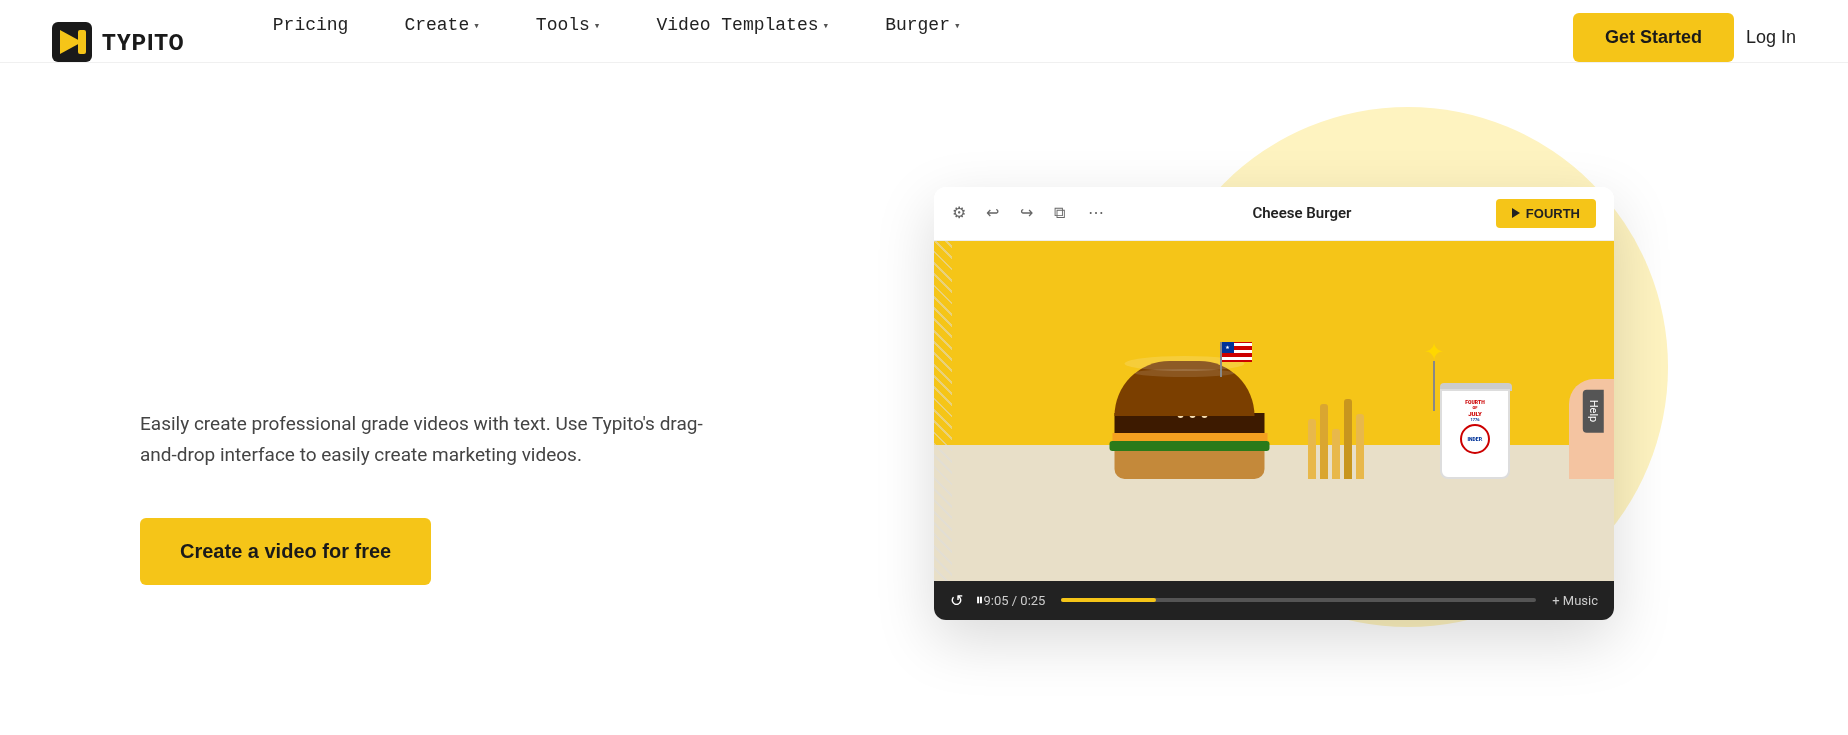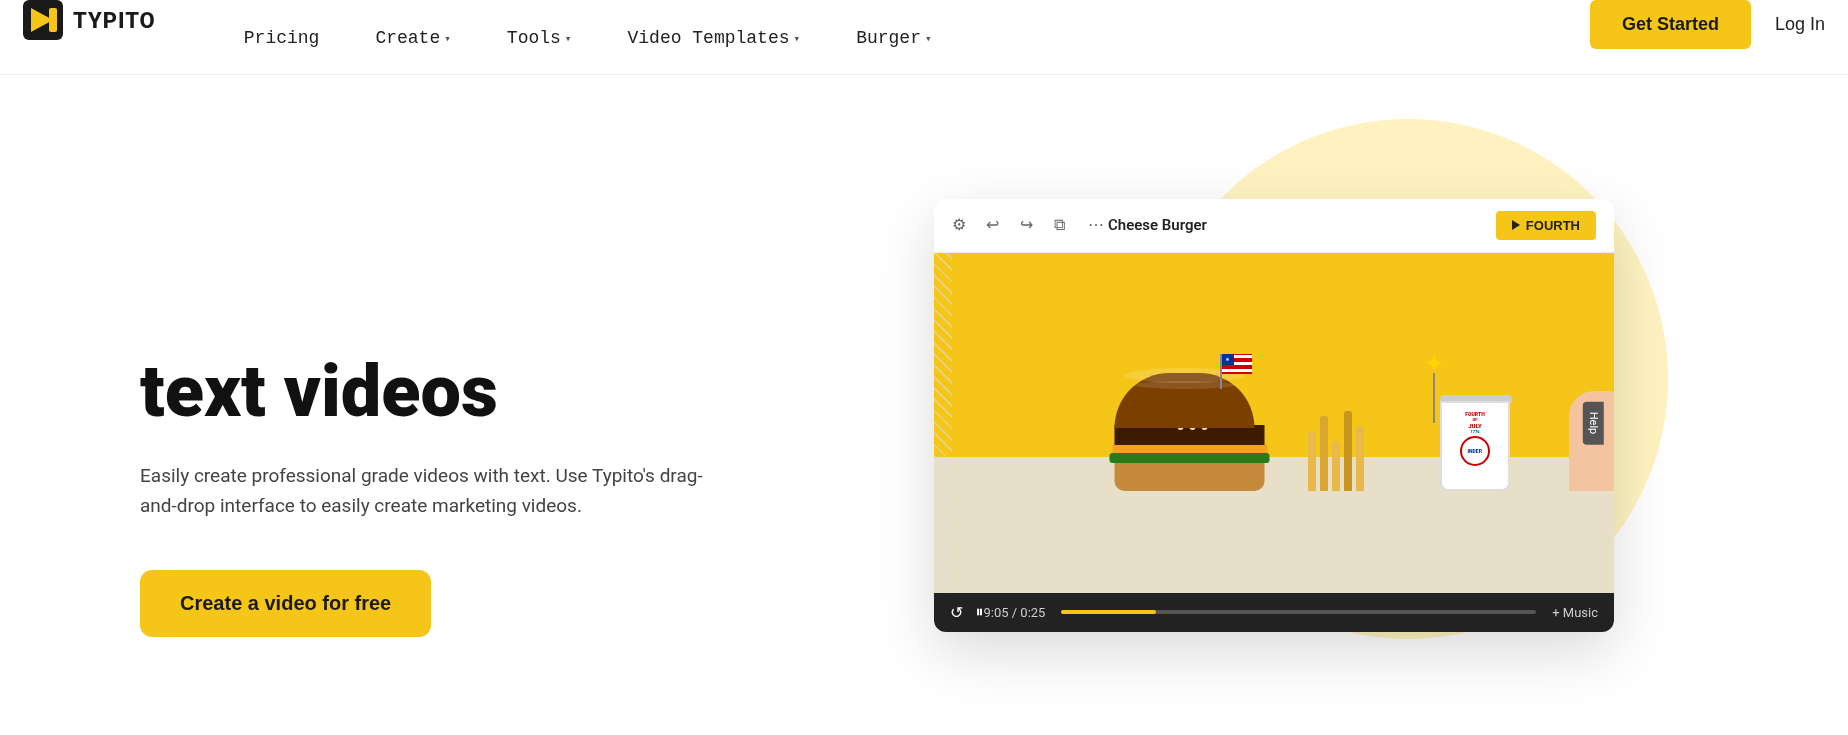--- a/index.html
+++ b/index.html
@@ -7,23 +7,23 @@
       font-family: -apple-system, BlinkMacSystemFont, 'Segoe UI', Roboto, sans-serif;
       background: #fff;
       width: 1848px;
       min-height: 735px;
       overflow-x: hidden;
     }
 
     
     nav {
       display: flex;
-      align-items: flex-start;
-      padding: 0 23px;
-      height: 75px;
+      align-items: flex-end;
+      padding: 0 52px;
+      height: 63px;
       border-bottom: 1px solid #f0f0f0;
       background: #fff;
       position: relative;
       z-index: 10;
     }
     .nav-logo {
       display: flex;
       align-items: center;
       gap: 10px;
       text-decoration: none;
@@ -59,21 +59,21 @@
       font-family: Liberation Mono, monospace;
     }
     .chevron {
       font-size: 11px;
       margin-top: 2px;
       color: #555;
     }
     .nav-actions {
       display: flex;
       align-items: center;
-      gap: 24px;
+      gap: 12px;
     }
     .btn-get-started {
       background: #f5c518;
       color: #1a1a1a;
       border: none;
       padding: 14px 32px;
       font-size: 18px;
       font-weight: 600;
       border-radius: 6px;
       cursor: pointer;
@@ -125,21 +125,21 @@
       margin-bottom: 48px;
     }
 
     .btn-cta {
       background: #f5c518;
       color: #1a1a1a;
       border: none;
       padding: 22px 40px;
       font-size: 20px;
       font-weight: 600;
-      border-radius: 12px;
+      border-radius: 6px;
       cursor: pointer;
       display: inline-block;
     }
 
     
     .hero-right {
       flex: 1;
       display: flex;
       justify-content: center;
       align-items: center;
@@ -187,20 +187,21 @@
       height: 20px;
       color: #666;
       cursor: pointer;
       font-size: 16px;
     }
 
     .editor-title {
       font-size: 15px;
       font-weight: 600;
       color: #222;
+      text-align: center;
       flex: 1;
     }
 
     .export-btn {
       background: #f5c518;
       color: #222;
       border: none;
       padding: 7px 16px;
       font-size: 13px;
       font-weight: 700;
@@ -481,21 +482,20 @@
     <button class="btn-get-started">Get Started</button>
     <button class="btn-login">Log In</button>
   </div>
 </nav>
 
 <section class="hero">
   <div class="hero-left">
     <h1 class="hero-headline">
       <br>
       <br>
-      <span>text videos</span>
     </h1>
     <p class="hero-subtext">Easily create professional grade videos with text. Use Typito's drag-and-drop interface to easily create marketing videos.</p>
     <button class="btn-cta">Create a video for free</button>
   </div>
 
   <div class="hero-right">
 
     <div class="circle-bg"></div>
 
     <div class="editor-mockup">

